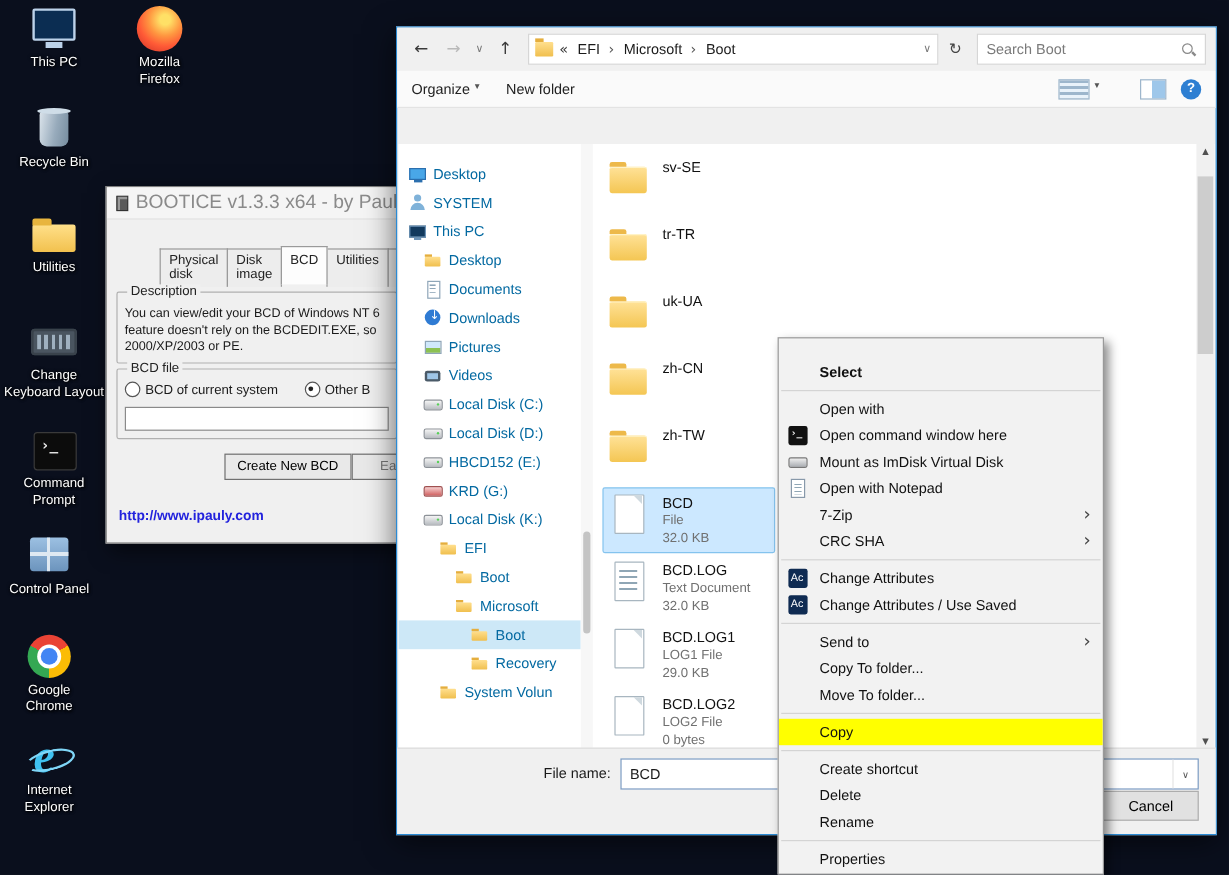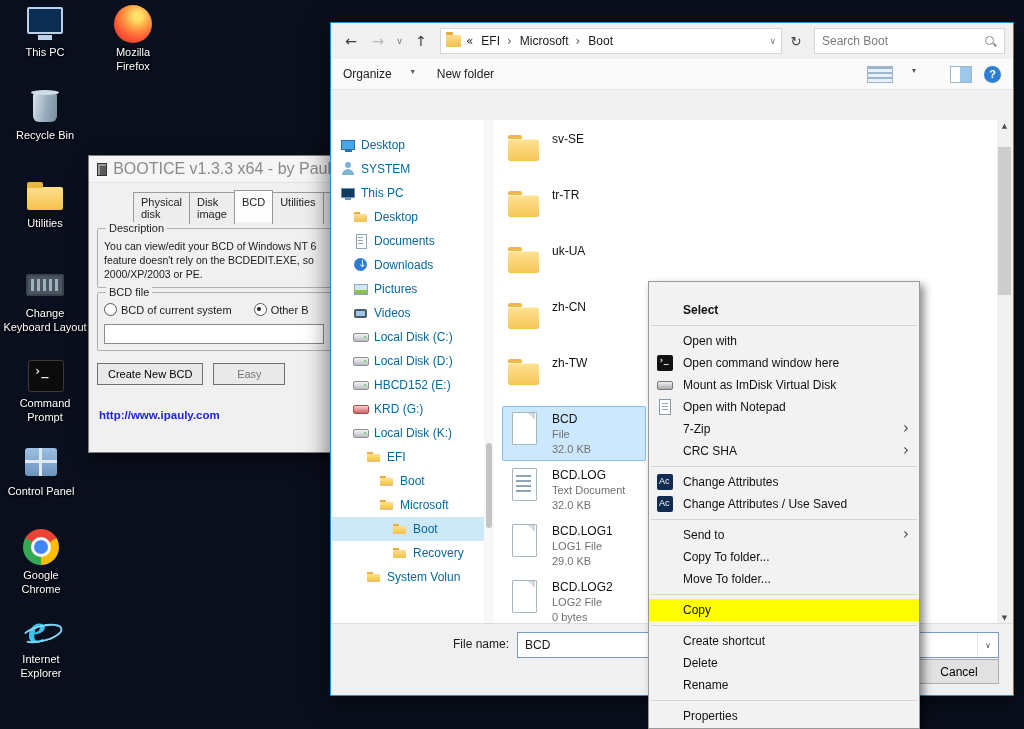--- a/index.html
+++ b/index.html
@@ -36,32 +36,32 @@
   .dicon.ic-chrome .dicon-img::before{content:"";position:absolute;left:3px;top:1px;width:36px;height:36px;border-radius:50%;background:conic-gradient(from -60deg,#ea4335 0 120deg,#fbbc05 0 240deg,#34a853 0 360deg)}
   .dicon.ic-chrome .dicon-img::after{content:"";position:absolute;left:14px;top:12px;width:14px;height:14px;border-radius:50%;background:#4285f4;box-shadow:0 0 0 3px #fff}
   .dicon.ic-ie .dicon-img::before{content:"e";position:absolute;left:8px;top:-6px;font-size:40px;font-style:italic;font-weight:bold;color:#3fc1f0;font-family:"Liberation Serif",serif}
   .dicon.ic-ie .dicon-img::after{content:"";position:absolute;left:1px;top:13px;width:38px;height:13px;border:2px solid #7fd6f7;border-left-color:transparent;border-radius:50%;transform:rotate(-14deg)}
 
   
   .bootice{position:absolute;left:88px;top:155px;width:250px;height:296px;background:#f0f0f0;border:1px solid #7f7f7f;box-shadow:4px 6px 16px rgba(0,0,0,.55);overflow:hidden;z-index:2;}
   .bt-titlebar{height:26px;background:#f5f5f5;display:flex;align-items:center;border-bottom:1px solid #e2e2e2;}
   .bt-ico{width:13px;height:13px;margin:0 6px 0 8px;background:#5a5a5a;box-shadow:inset 0 0 0 1px #333,inset 3px 3px 0 #999;}
   .bt-title{color:#8a8a8a;font-size:16px;white-space:nowrap;}
-  .bt-tabs{display:flex;margin:9px 0 0 8px;padding-left:36px;}
+  .bt-tabs{display:flex;margin:24px 0 0 8px;padding-left:36px;}
   .bt-tab{border:1px solid #9a9a9a;border-bottom:none;background:#ededed;padding:3px 7px 4px;font-size:11px;color:#222;margin-right:-1px;cursor:pointer;}
   .bt-tab.selected{background:#fdfdfd;position:relative;top:-2px;padding-top:5px;}
   .bt-group{border:1px solid #b0b0b0;border-radius:2px;margin:4px 8px 0;padding:10px 6px 6px;position:relative;}
   .bt-group-label{position:absolute;top:-7px;left:8px;background:#f0f0f0;padding:0 3px;font-size:11px;color:#222;}
   .bt-desc-line{font-size:10.5px;line-height:14px;color:#1a1a1a;white-space:nowrap;}
   .bt-radio-row{display:flex;align-items:center;white-space:nowrap;}
   .bt-radio{display:inline-flex;align-items:center;font-size:11px;cursor:pointer;margin-right:22px;}
   .rb{width:11px;height:11px;border:1px solid #555;border-radius:50%;background:#fff;position:relative;margin-right:4px;flex:0 0 11px;}
   .bt-radio.checked .rb::after{content:"";position:absolute;left:2.5px;top:2.5px;width:4px;height:4px;border-radius:50%;background:#222;}
   .bt-input{height:18px;background:#fff;border:1px solid #8a8a8a;margin-top:8px;}
-  .bt-btns{display:flex;gap:10px;margin:12px 8px 0;}
+  .bt-btns{display:flex;justify-content:flex-end;margin:12px 8px 0;}
   .bt-btn{border:1px solid #707070;background:#e9e9e9;font-size:11px;padding:4px 10px;white-space:nowrap;cursor:pointer;}
   .bt-btn.easy{width:72px;margin-right:-34px;color:#777;}
   .bt-link{display:block;margin:24px 10px 0;color:#2222dd;font-weight:bold;font-size:11.5px;text-decoration:none;}
 
   
   .dialog{position:absolute;left:330px;top:22px;width:682px;height:672px;background:#f0f0f0;border:1px solid #2a8ad4;box-shadow:0 6px 24px rgba(0,0,0,.6);z-index:5;}
   .d-titlebar{height:30px;background:#1a86d9;display:flex;align-items:center;color:#fff;padding-left:8px;}
   .d-ico{width:13px;height:13px;margin-right:7px;background:#0c4f86;box-shadow:inset 0 0 0 1px #dce9f5,inset 3px 3px 0 #7ab6e4;}
   .d-title{font-size:12px;}
   .d-close{margin-left:auto;width:42px;height:30px;background:#4aa2e0;color:#fff;display:flex;align-items:center;justify-content:center;font-size:14px;cursor:pointer;}
@@ -77,21 +77,21 @@
   .crumb-seg{display:inline-flex;align-items:center;padding:0 2px;}
   .crumb-sep{margin:0 4px 0 7px;color:#555;}
   .crumb-seg:last-of-type .crumb-sep{display:none;}
   .crumb-chev{margin-left:auto;font-size:9px;color:#777;}
   .nav-btn.refresh{width:22px;font-size:13px;color:#444;}
   .search{flex:1;height:24px;background:#fff;border:1px solid #d6d6d6;display:flex;align-items:center;padding:0 7px;margin-left:4px;color:#7a7a7a;}
   .search-icon{width:13px;height:13px;position:relative;margin-left:auto;}
   .search-icon::before{content:"";position:absolute;left:1px;top:1px;width:7px;height:7px;border:1.5px solid #8a8a8a;border-radius:50%;}
   .search-icon::after{content:"";position:absolute;left:9px;top:9px;width:4px;height:1.5px;background:#8a8a8a;transform:rotate(45deg);}
   .d-cmdbar{height:30px;display:flex;align-items:center;padding:0 12px;background:#fafafa;border-bottom:1px solid #e3e3e3;color:#222;}
-  .cmd-item{margin-right:22px;cursor:pointer;display:inline-flex;align-items:flex-start;gap:19px;}
+  .cmd-item{margin-right:22px;cursor:pointer;display:inline-flex;align-items:flex-start;gap:4px;}
   .caret{font-size:8px;color:#555;}
   .cmd-right{margin-left:auto;display:inline-flex;align-items:center;gap:12px;}
   .view-btn{width:24px;height:15px;background:repeating-linear-gradient(#9db6cc 0 2px,#e9f2fa 2px 5px);border:1px solid #9db6cc;cursor:pointer;position:relative;}
   .pane-btn{width:20px;height:15px;border:1px solid #9db6cc;background:linear-gradient(90deg,#fff 0 9px,#9ec7ea 9px);cursor:pointer;}
   .help-btn{width:17px;height:17px;border-radius:50%;background:#2e7fd2;color:#fff;display:inline-flex;align-items:center;justify-content:center;font-size:11px;font-weight:bold;cursor:pointer;}
   .d-body{position:absolute;left:1px;right:1px;top:97px;bottom:71px;background:#fff;display:flex;overflow:hidden;}
   
   .tree{width:152px;padding-top:13px;overflow:hidden;flex:0 0 152px;}
   .tree-item{display:flex;align-items:center;height:24px;padding-left:calc(8px + var(--ind,0)*13px);white-space:nowrap;cursor:pointer;color:#0369a1;}
   .tree-item.selected{background:#cde8f7;}

